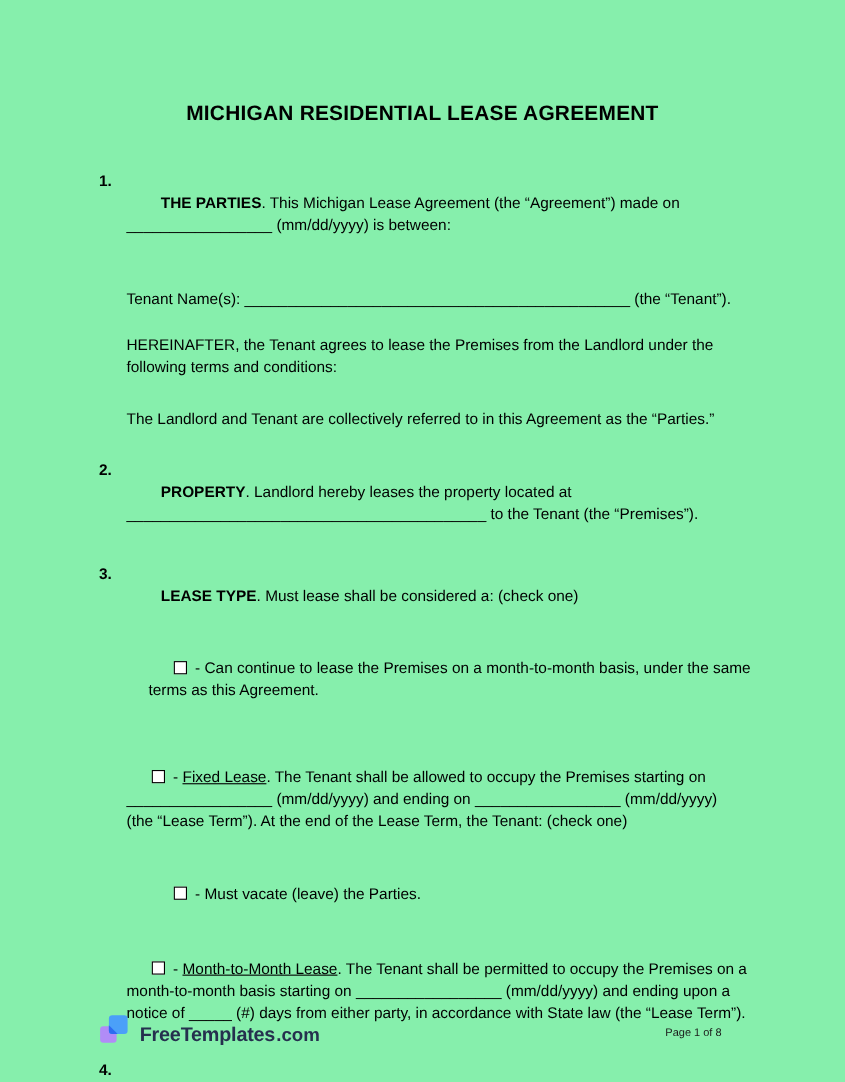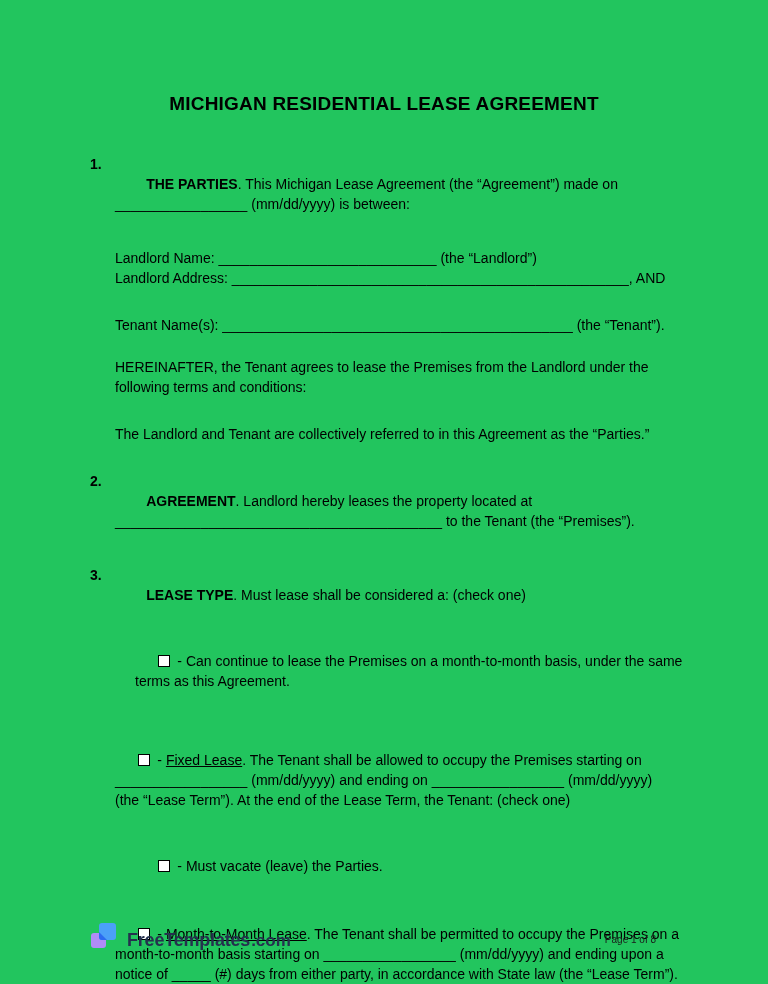--- a/index.html
+++ b/index.html
@@ -1,20 +1,20 @@
 <!DOCTYPE html>
 <html><head>
 <meta charset="utf-8">
 <style>
   * { margin:0; padding:0; box-sizing:border-box; }
   html,body { background:#ffffff; }
   .page {
     position:relative;
     width:768px; height:984px;
-    background:#22c55e;
+    background:#86efac;
     font-family:"Liberation Sans", sans-serif;
     font-size:14px; line-height:20px; color:#000;
     overflow:hidden;
   }
   .doc-title {
     padding-top:92px;
     text-align:center;
     font-size:19px; font-weight:bold; line-height:24px;
     letter-spacing:.2px;
   }
@@ -66,34 +66,32 @@
   <div class="body-col">
 
     <div class="section mt38">
       <span class="sec-num">1.</span>
       <div class="sec-body">
         <span class="sec-head">THE PARTIES</span><span>. This Michigan Lease Agreement (the “Agreement”) made on
 _________________ (mm/dd/yyyy) is between:</span>
       </div>
     </div>
 
-    <div class="para ind1 mt14">Landlord Name: ____________________________ (the “Landlord”)
-Landlord Address: ___________________________________________________, AND</div>
 
     <div class="para ind1 mt13">Tenant Name(s): _____________________________________________ (the “Tenant”).</div>
 
     <div class="para ind1 mt22">HEREINAFTER, the Tenant agrees to lease the Premises from the Landlord under the
 following terms and conditions:</div>
 
     <div class="para ind1 mt13">The Landlord and Tenant are collectively referred to in this Agreement as the “Parties.”</div>
 
     <div class="section mt13">
       <span class="sec-num">2.</span>
       <div class="sec-body">
-        <span class="sec-head">AGREEMENT</span><span>. Landlord hereby leases the property located at
+        <span class="sec-head">PROPERTY</span><span>. Landlord hereby leases the property located at
 __________________________________________ to the Tenant (the “Premises”).</span>
       </div>
     </div>
 
     <div class="section mt14">
       <span class="sec-num">3.</span>
       <div class="sec-body">
         <span class="sec-head">LEASE TYPE</span><span>. Must lease shall be considered a: (check one)</span>
       </div>
     </div>

